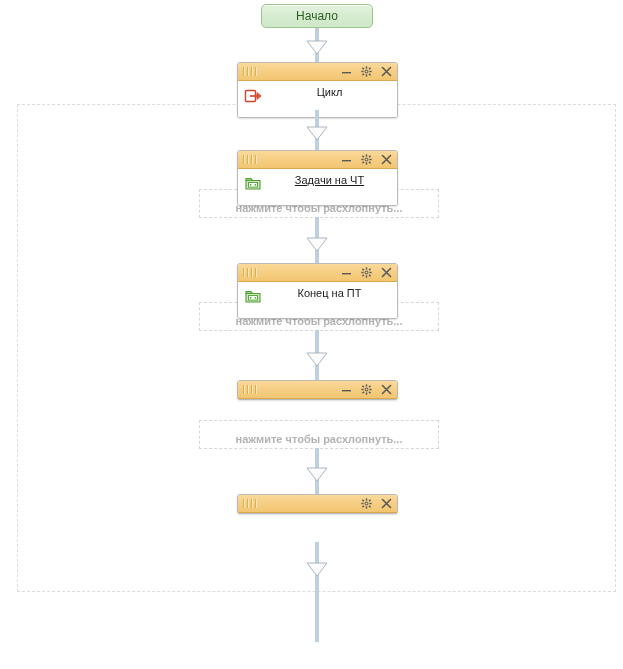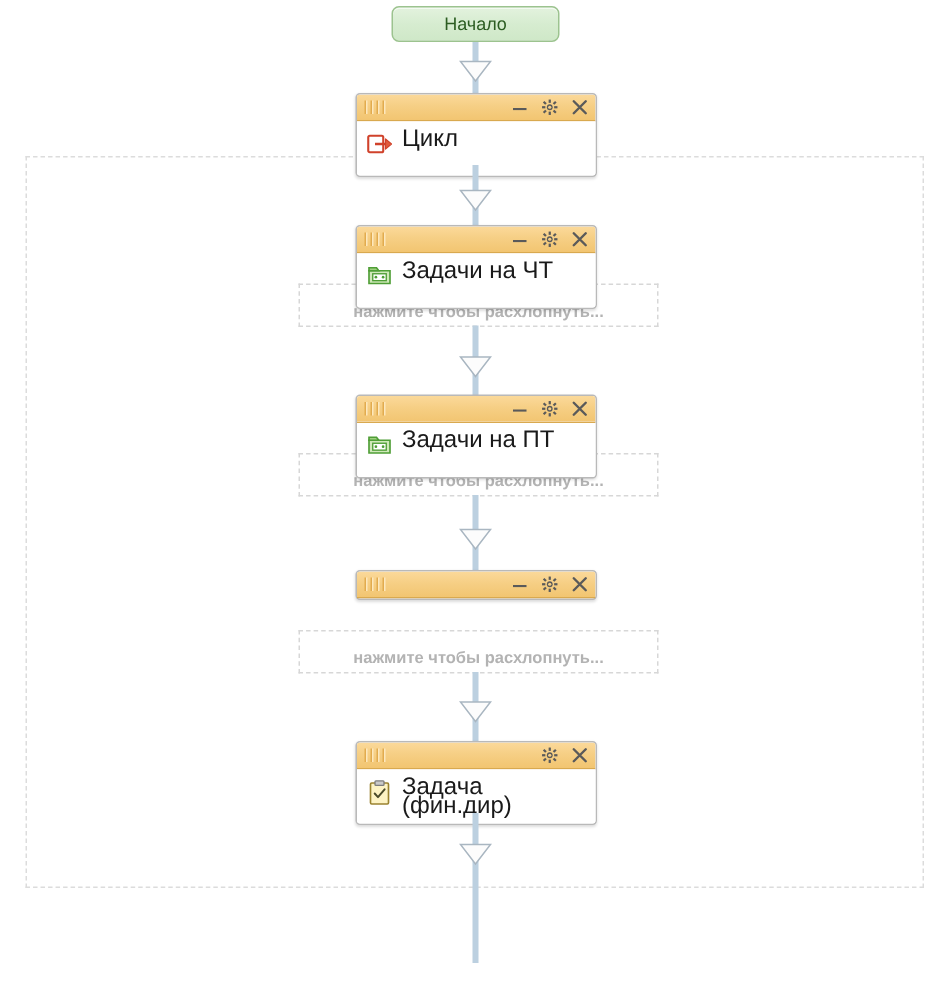--- a/index.html
+++ b/index.html
@@ -99,25 +99,26 @@
     min-height:27px;
     padding:4px 6px 5px 30px;
     background:#ffffff;
     border-radius:0 0 2px 2px;
   }
   .node-icon{
     position:absolute;left:6px;top:6px;
     width:18px;height:18px;
   }
   .node-label{
-    font-size:16px;
+    font-size:11px;
     color:#1a1a1a;
     line-height:13px;
     padding-top:1px;
     white-space:pre-line;
+    text-align:center;
   }
 
   
   .expand-strip{
     position:absolute;
     left:199px;width:240px;height:29px;
     border:1px dashed #d7d7d7;
     box-sizing:border-box;
     display:flex;align-items:flex-end;justify-content:center;
     padding-bottom:3px;
@@ -198,21 +199,21 @@
   <div class="arrow-wrap" style="top:126px;">
     <svg width="22" height="15" viewBox="0 0 22 15">
         <polygon points="1,1 21,1 11,14" fill="#fcfcfc" stroke="#a9b6c1" stroke-width="1"></polygon>
       </svg>
   </div>
 
   <div class="expand-strip" style="top:189px;">
     <span>нажмите чтобы расхлопнуть...</span>
   </div>
 
-  <div class="node" style="top:150px;">
+  <div class="node" style="top:150px;text-decoration:underline;">
     <div class="node-header">
       <span class="grip">
           <i></i>
           <i></i>
           <i></i>
           <i></i>
         </span>
       <span class="hdr-btns">
         <span class="hdr-btn">
           <svg width="11" height="11" viewBox="0 0 11 11">
@@ -307,21 +308,21 @@
     <div class="node-body">
       <span class="node-icon">
         <svg width="18" height="18" viewBox="0 0 18 18">
           <path d="M2 5.5 V14 H16 V5.5 Z" fill="#cfe8b9" stroke="#4f9e36" stroke-width="1.1"></path>
           <path d="M2 5.5 V3.5 H7 L8.5 5.5 Z" fill="#9ed07f" stroke="#4f9e36" stroke-width="1.1"></path>
           <rect x="4.5" y="7.5" width="9" height="4.6" fill="#ffffff" stroke="#4f9e36" stroke-width="0.9"></rect>
           <circle cx="6.6" cy="9.8" r="0.9" fill="#4f9e36"></circle>
           <circle cx="11.4" cy="9.8" r="0.9" fill="#4f9e36"></circle>
         </svg>
       </span>
-      <div class="node-label">Задачи на ПТ</div>
+      <div class="node-label">Конец на ПТ</div>
     </div>
   </div>
 
   <div class="conn" style="top:330px;height:53px;"></div>
   <div class="arrow-wrap" style="top:352px;">
     <svg width="22" height="15" viewBox="0 0 22 15">
         <polygon points="1,1 21,1 11,14" fill="#fcfcfc" stroke="#a9b6c1" stroke-width="1"></polygon>
       </svg>
   </div>
 
@@ -400,30 +401,20 @@
               <circle cx="6" cy="6" r="1.15" fill="#f6cf85"></circle>
             </svg>
         </span>
         <span class="hdr-btn">
           <svg width="11" height="11" viewBox="0 0 11 11">
               <path d="M1.5 1.5 L9.5 9.5 M9.5 1.5 L1.5 9.5" stroke="#5a5a5a" stroke-width="1.6" stroke-linecap="round"></path>
             </svg>
         </span>
       </span>
     </div>
-    <div class="node-body">
-      <span class="node-icon">
-        <svg width="18" height="18" viewBox="0 0 18 18">
-          <rect x="3" y="3" width="12" height="14" rx="0.8" fill="#fdf3c4" stroke="#9a8330" stroke-width="1.1"></rect>
-          <rect x="6" y="1.6" width="6" height="3" rx="0.6" fill="#c9c9c9" stroke="#7d7d7d" stroke-width="0.9"></rect>
-          <path d="M5.8 10 L8 12.4 L12.4 7.2" fill="none" stroke="#4a4a2a" stroke-width="1.3" stroke-linecap="round" stroke-linejoin="round"></path>
-        </svg>
-      </span>
-      <div class="node-label">Задача (фин.дир)</div>
-    </div>
   </div>
 
   <div class="conn" style="top:542px;height:100px;"></div>
   <div class="arrow-wrap" style="top:562px;">
     <svg width="22" height="15" viewBox="0 0 22 15">
         <polygon points="1,1 21,1 11,14" fill="#fcfcfc" stroke="#a9b6c1" stroke-width="1"></polygon>
       </svg>
   </div>
 
   <div class="terminator end">Конец</div>

